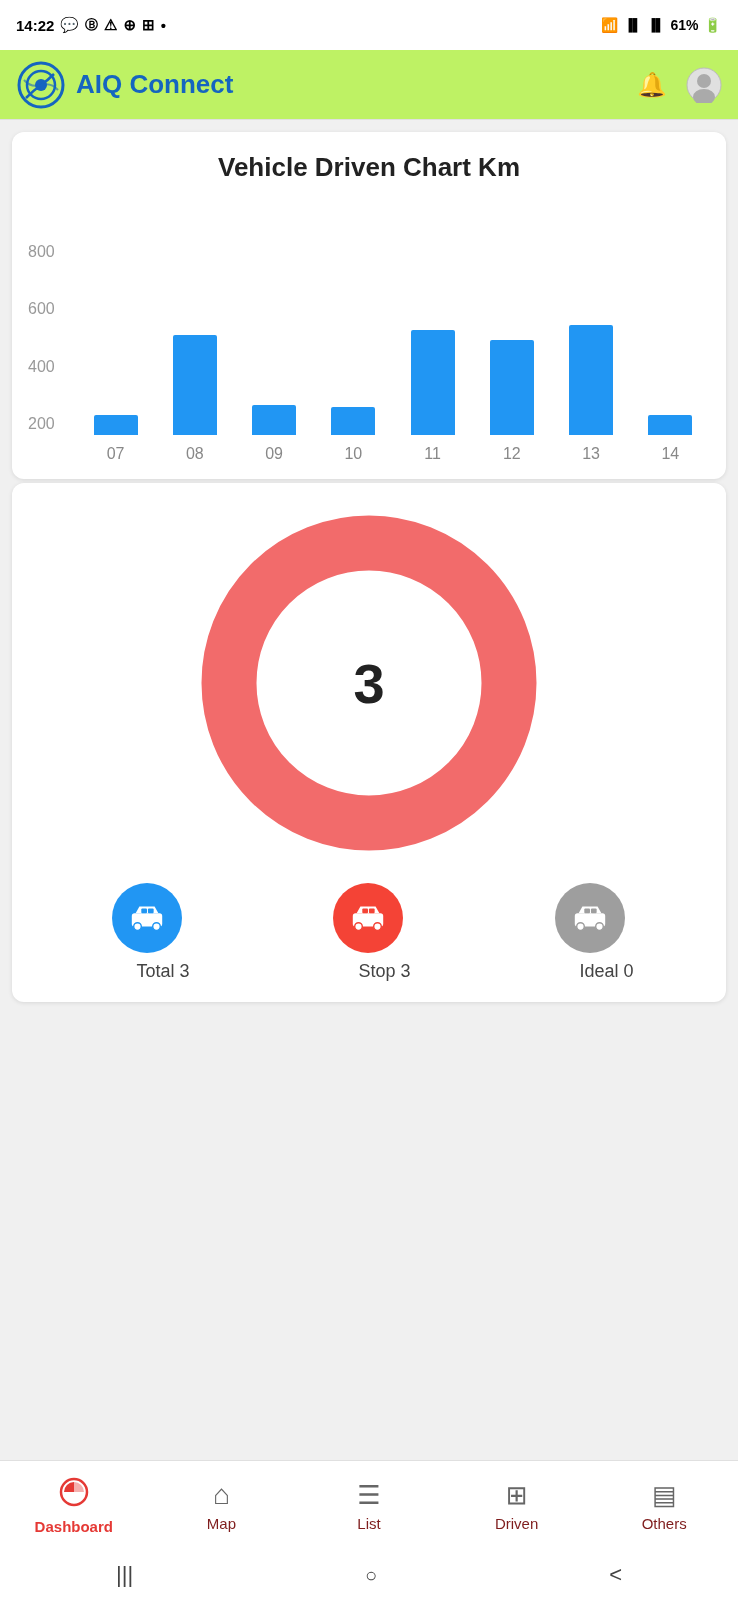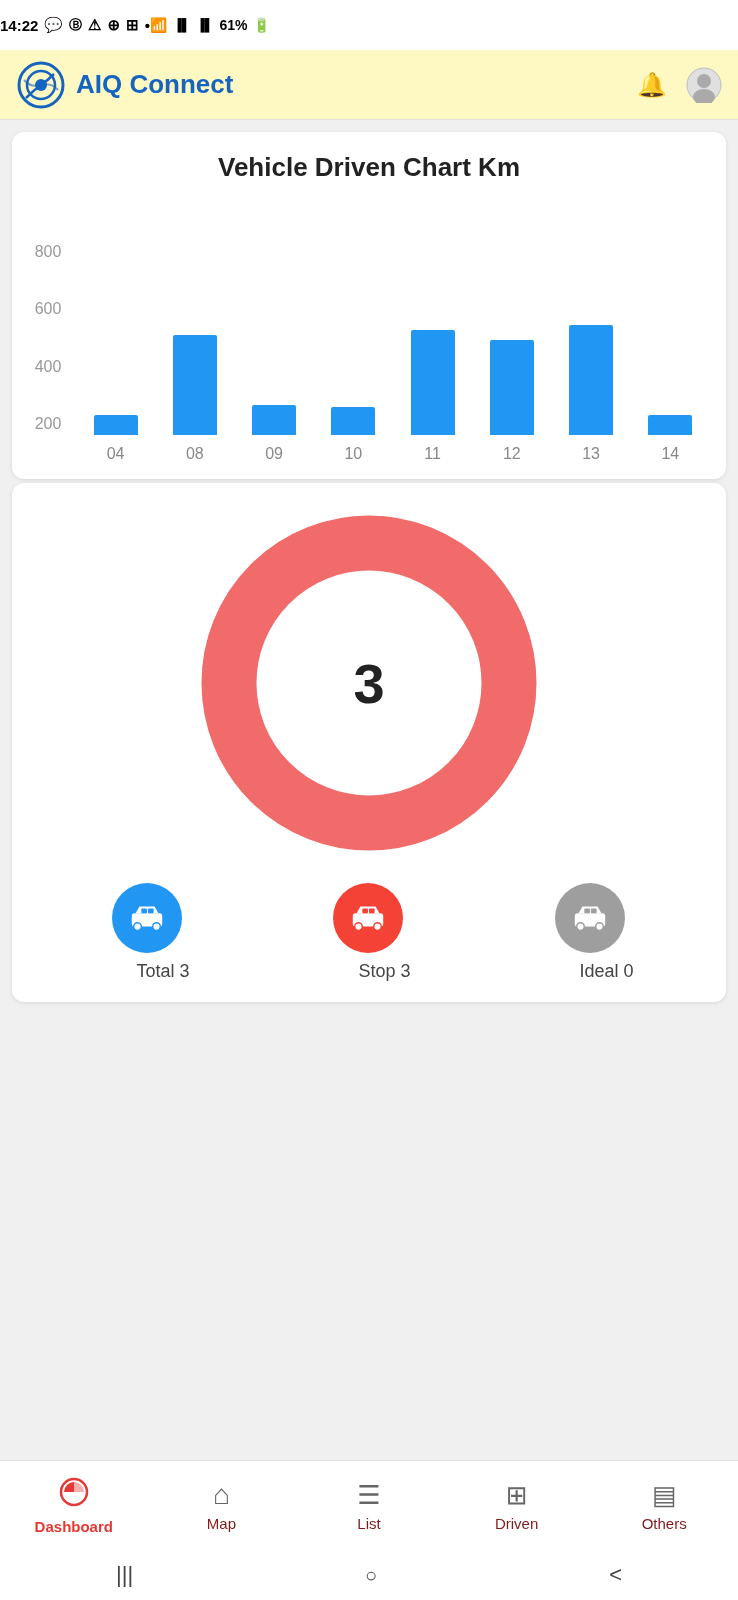--- a/index.html
+++ b/index.html
@@ -13,32 +13,33 @@
       overflow-x: hidden;
     }
 
     
     .status-bar {
       width: 100%;
       height: 50px;
       background: #fff;
       display: flex;
       align-items: center;
-      padding: 0 0;
+      justify-content: space-between;
+      padding: 0 16px;
       font-size: 15px;
       font-weight: 600;
     }
     .status-left { display: flex; align-items: center; gap: 6px; }
     .status-right { display: flex; align-items: center; gap: 6px; font-size: 14px; }
 
     
     .header {
       width: 100%;
       height: 70px;
-      background: #fef9c3;
+      background: #bef264;
       display: flex;
       align-items: center;
       justify-content: space-between;
       padding: 0 16px;
       border-bottom: 1px solid #e0e0e0;
     }
     .header-logo {
       display: flex;
       align-items: center;
       gap: 10px;
@@ -102,21 +103,21 @@
       flex-direction: column-reverse;
       justify-content: space-between;
       height: 220px;
       padding-bottom: 30px;
       margin-right: 8px;
       width: 40px;
     }
     .y-label {
       font-size: 16px;
       color: #999;
-      text-align: center;
+      text-align: left;
     }
     .chart-area {
       flex: 1;
       height: 100%;
       display: flex;
       flex-direction: column;
     }
     .bars-container {
       flex: 1;
       display: flex;
@@ -348,21 +349,21 @@
             <div class="bar" style="height:95px;"></div>
           </div>
           <div class="bar-group">
             <div class="bar" style="height:110px;"></div>
           </div>
           <div class="bar-group">
             <div class="bar" style="height:20px;"></div>
           </div>
         </div>
         <div class="x-labels">
-          <span class="x-label">04</span>
+          <span class="x-label">07</span>
           <span class="x-label">08</span>
           <span class="x-label">09</span>
           <span class="x-label">10</span>
           <span class="x-label">11</span>
           <span class="x-label">12</span>
           <span class="x-label">13</span>
           <span class="x-label">14</span>
         </div>
       </div>
     </div>

